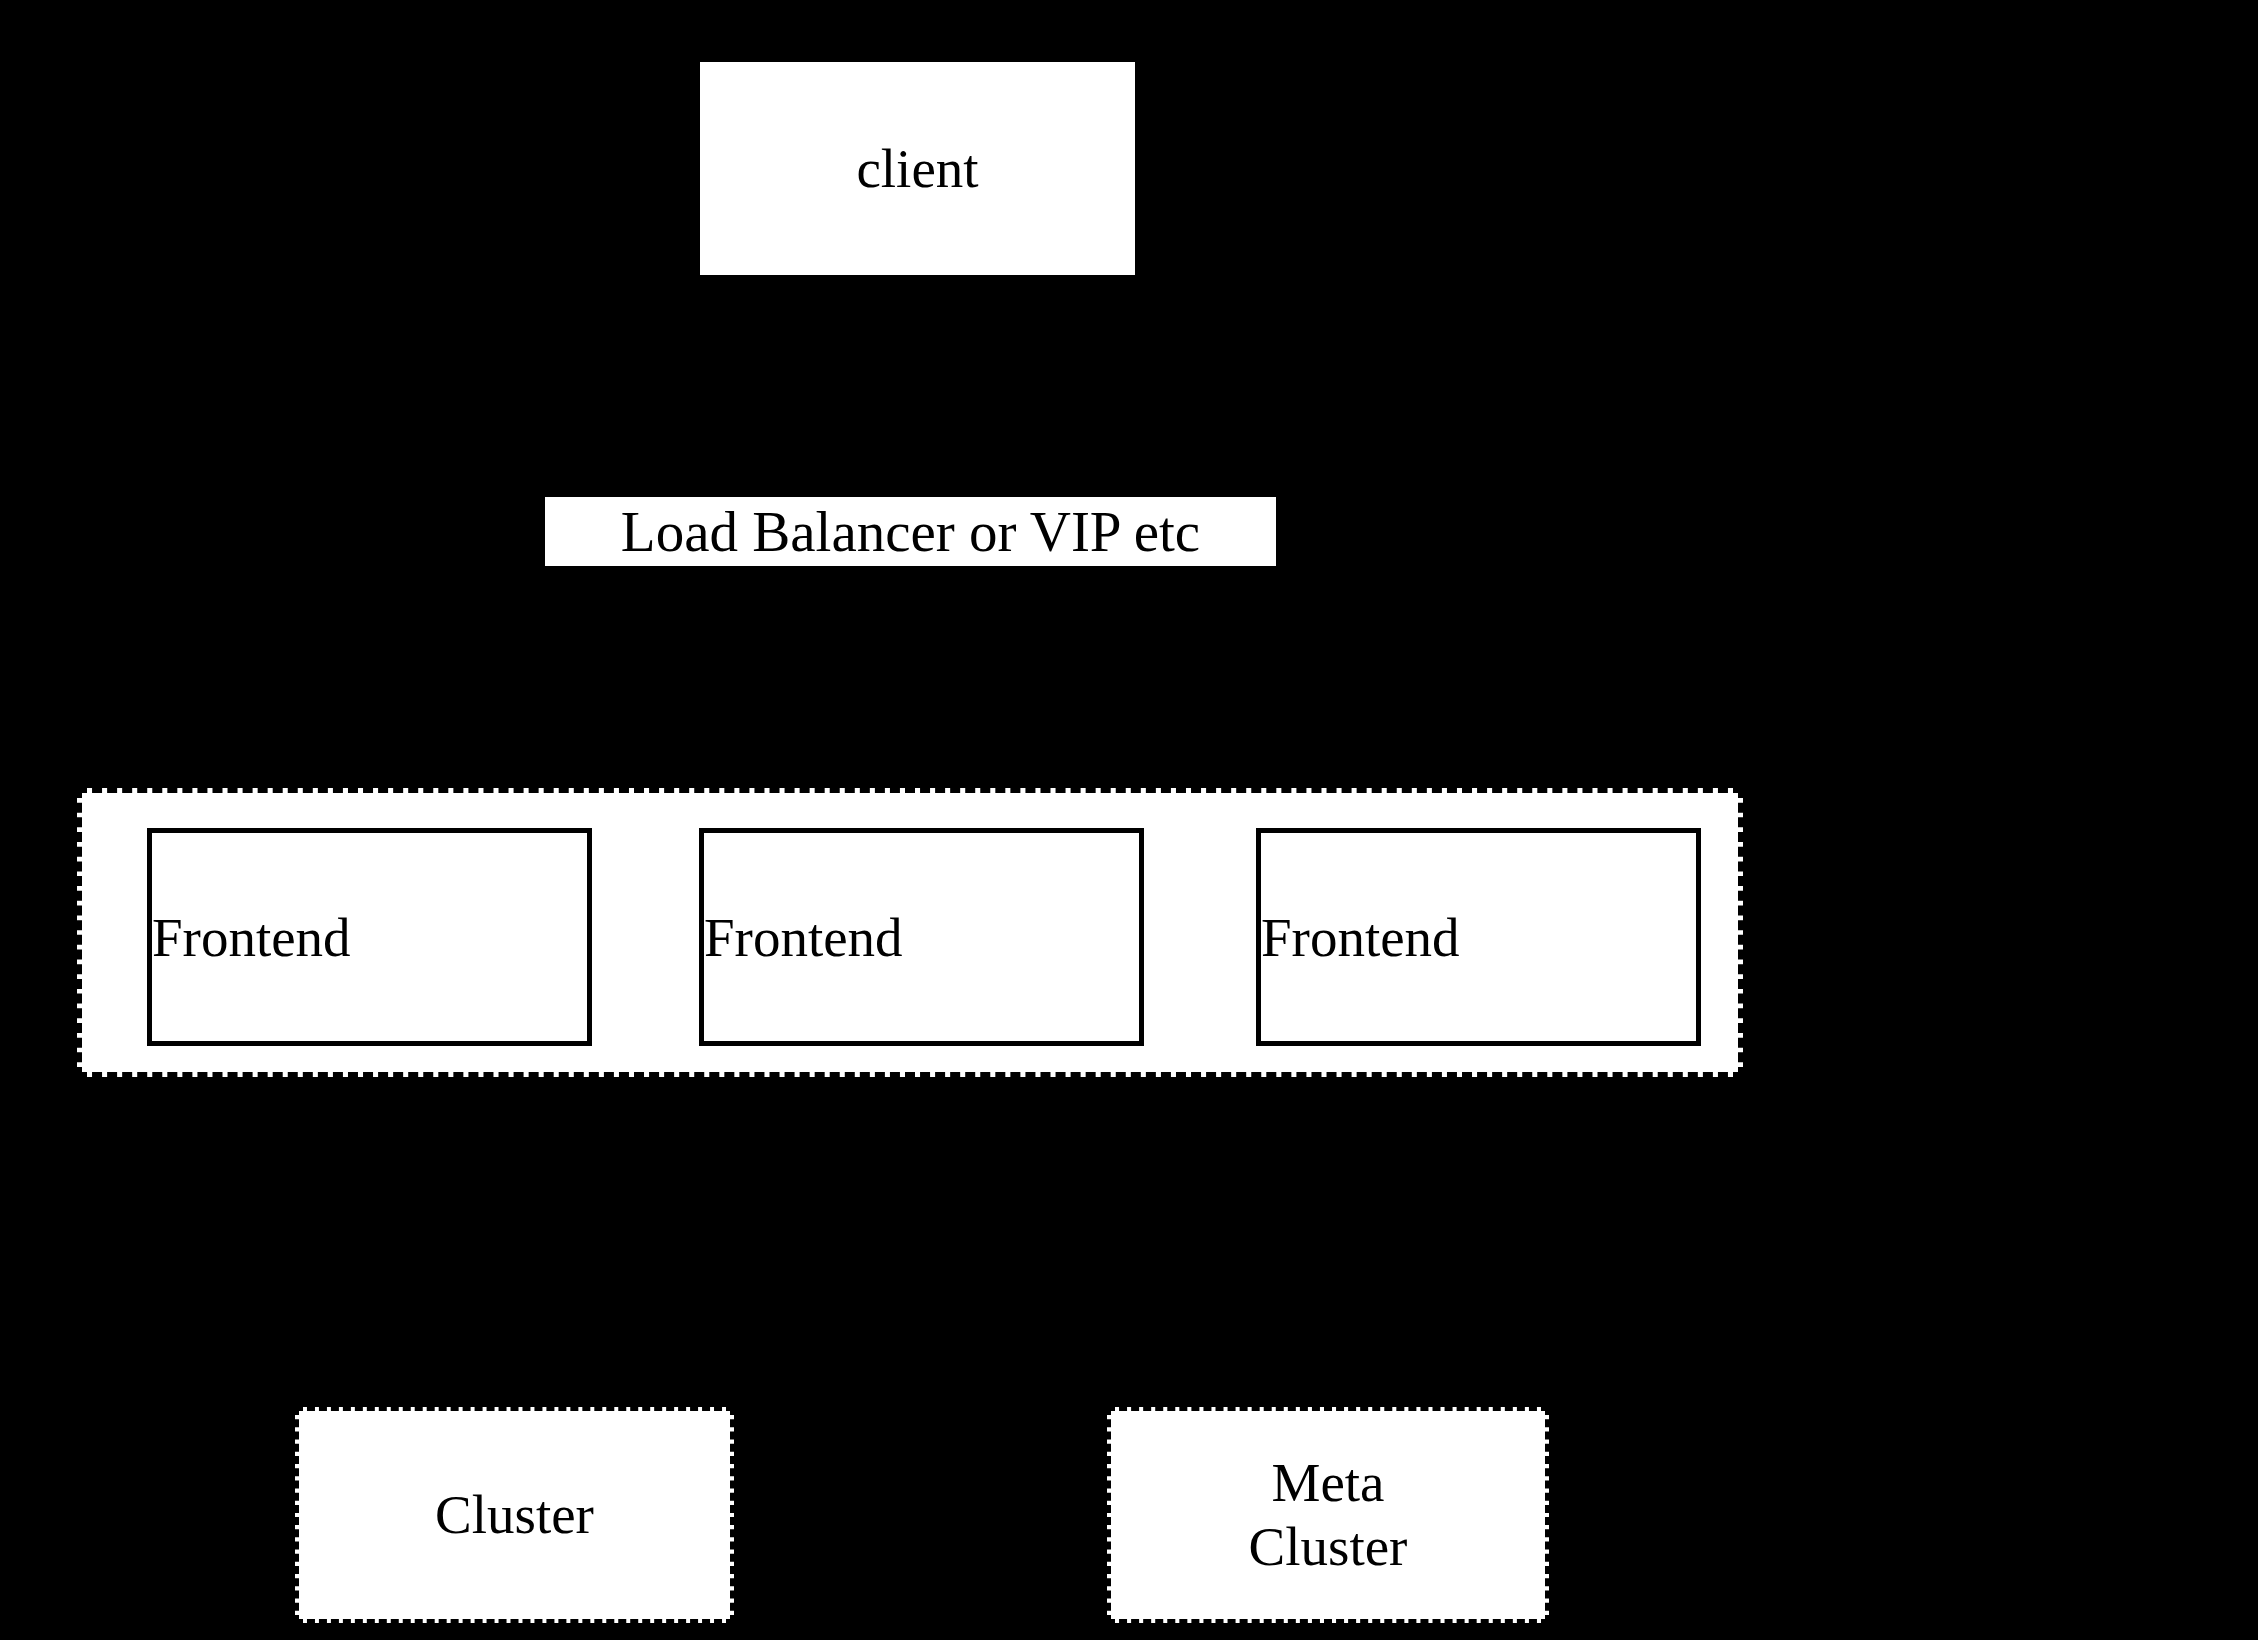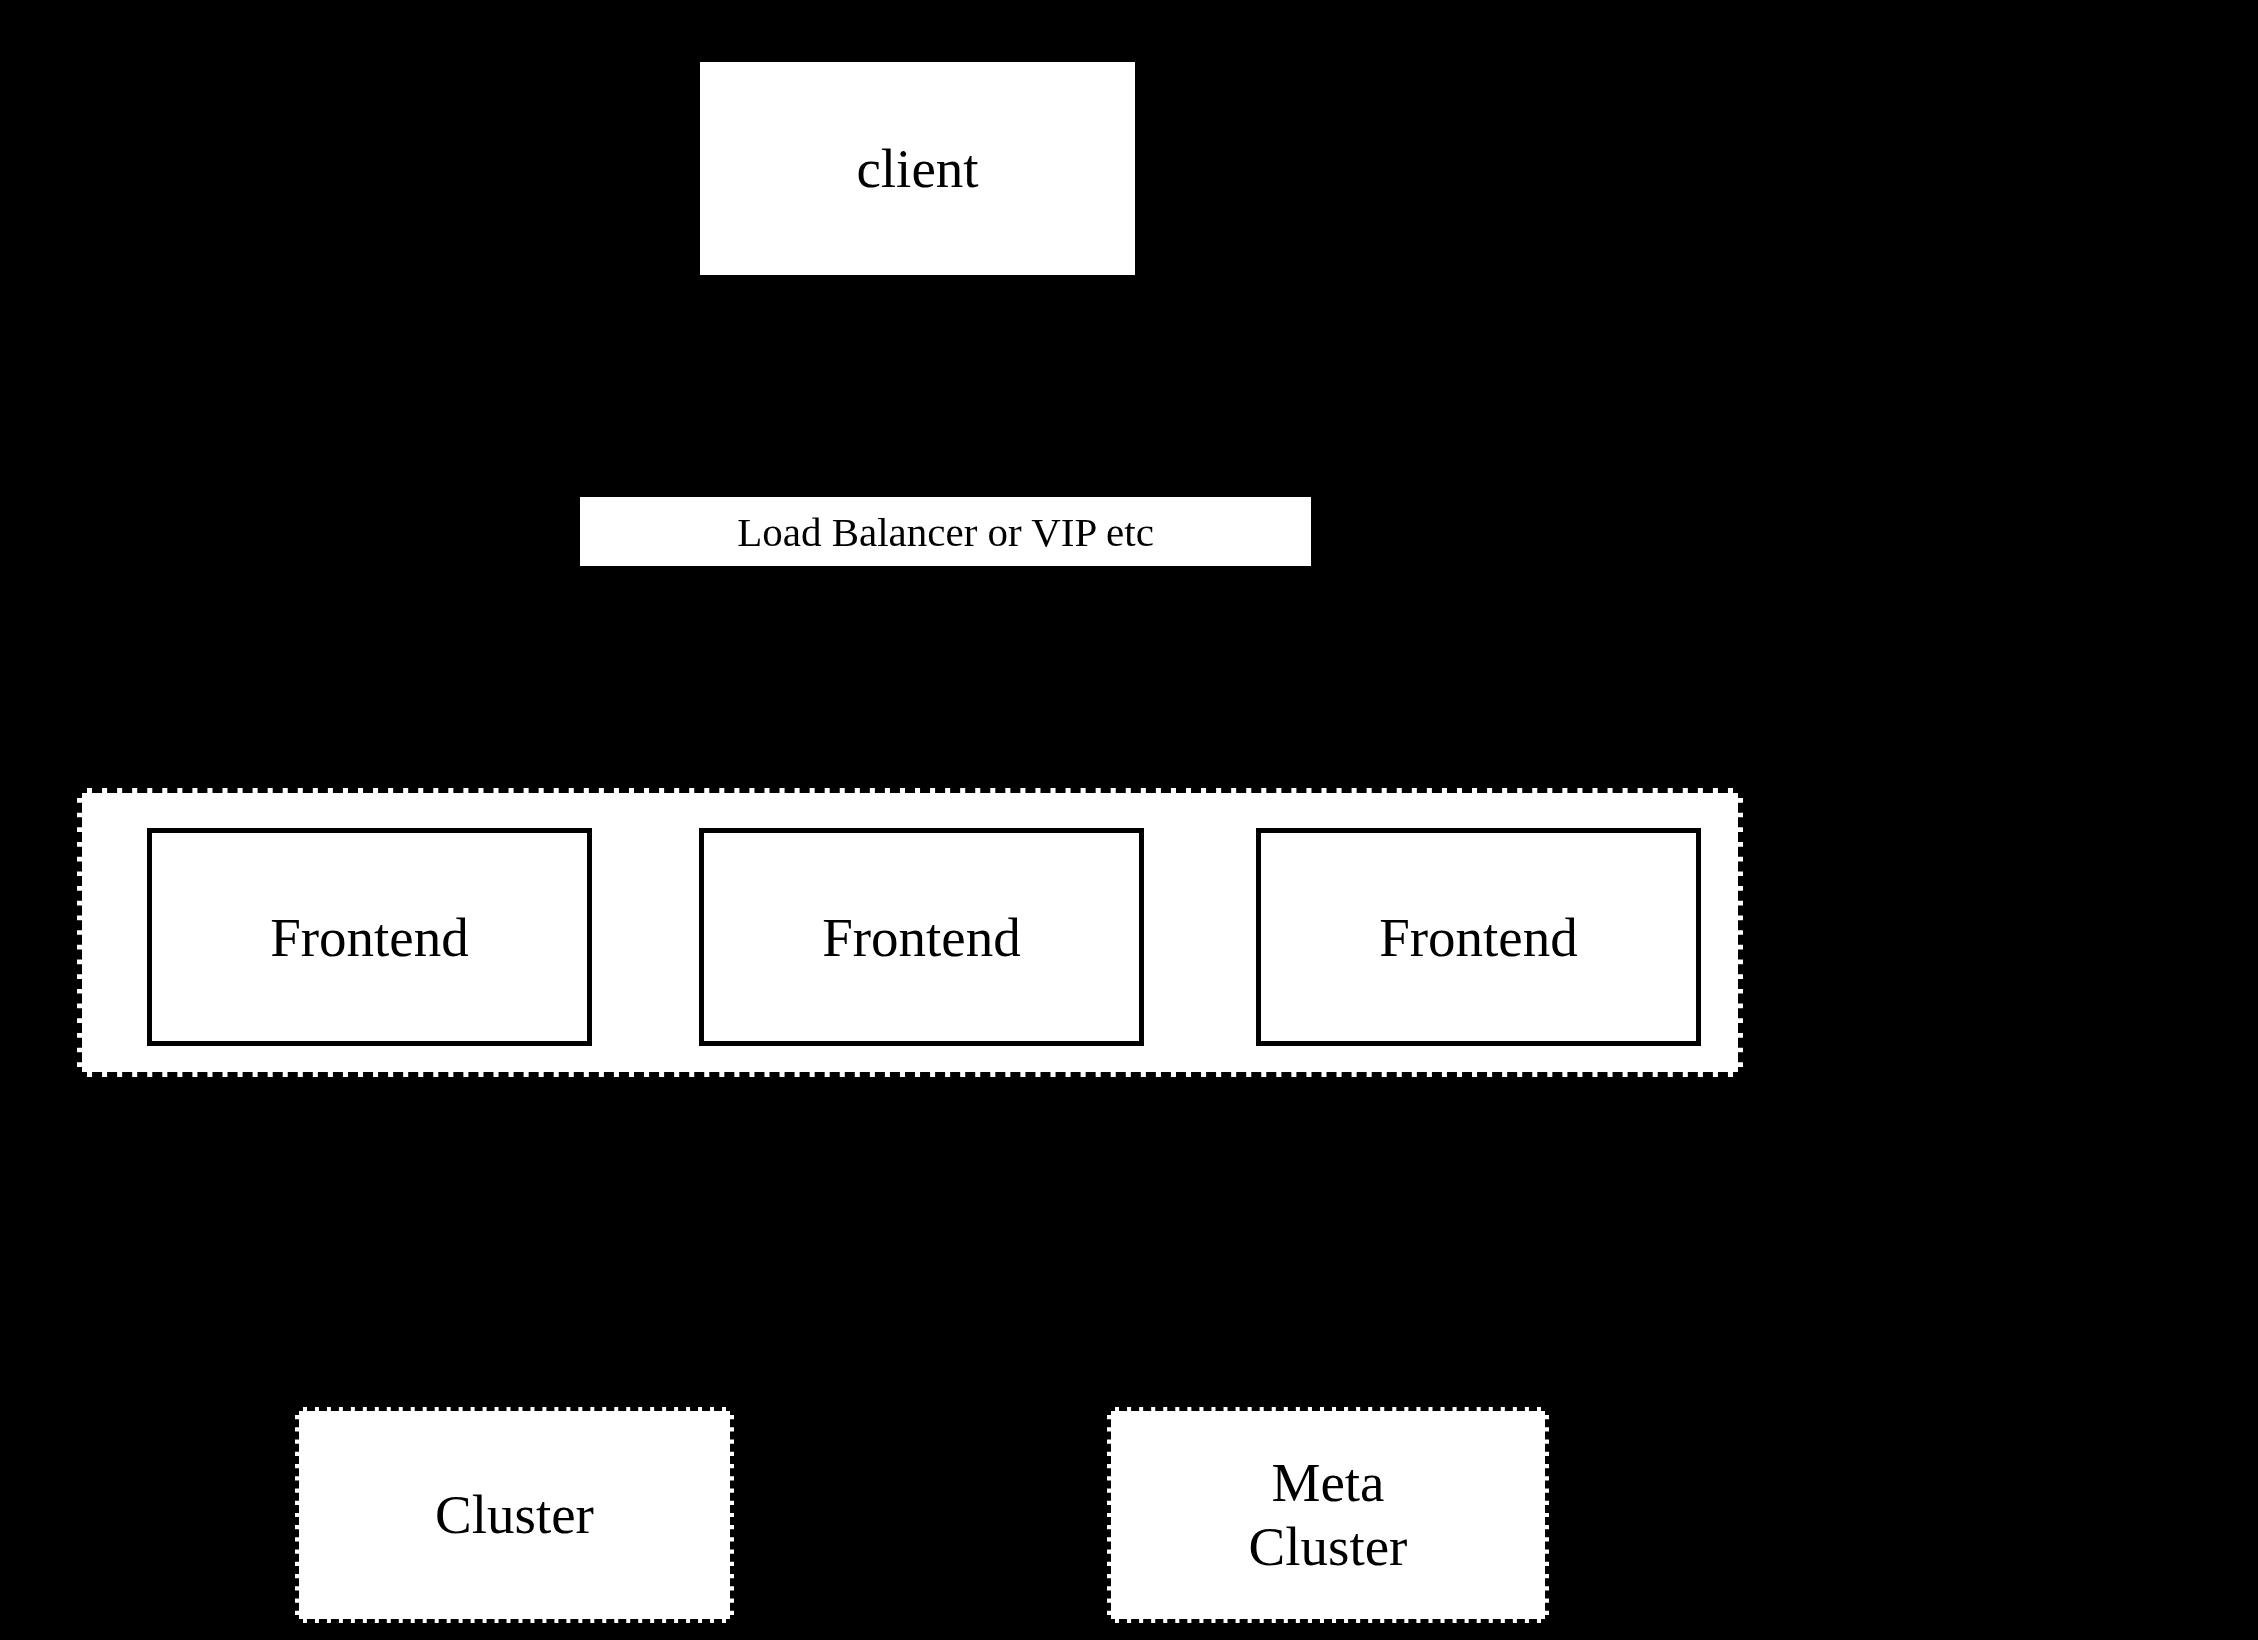--- a/index.html
+++ b/index.html
@@ -29,43 +29,42 @@
     white-space: nowrap;
   }
   
   #client {
     left: 700px; top: 40px;
     width: 435px; height: 213px;
     font-size: 55px;
   }
   
   #load-balancer {
-    left: 580px; top: 475px;
+    left: 545px; top: 475px;
     width: 731px; height: 69px;
-    font-size: 41px;
+    font-size: 57px;
   }
   
   #frontend-cluster {
     position: absolute;
     left: 77px; top: 766px;
     width: 1666px; height: 289px;
     background: var(--fill);
     border: 5.5px dashed var(--line);
     box-sizing: border-box;
   }
   .frontend {
     position: absolute;
     top: 35px;
     width: 445px; height: 218px;
     background: var(--fill);
     border: 5.5px solid var(--line);
     box-sizing: border-box;
     display: flex;
     align-items: center;
-    justify-content: center;
     font-size: 55px;
     white-space: nowrap;
   }
   #frontend-1 { left: 65px; }
   #frontend-2 { left: 617px; }
   #frontend-3 { left: 1174px; }
   
   .cluster-box {
     position: absolute;
     background: var(--fill);

